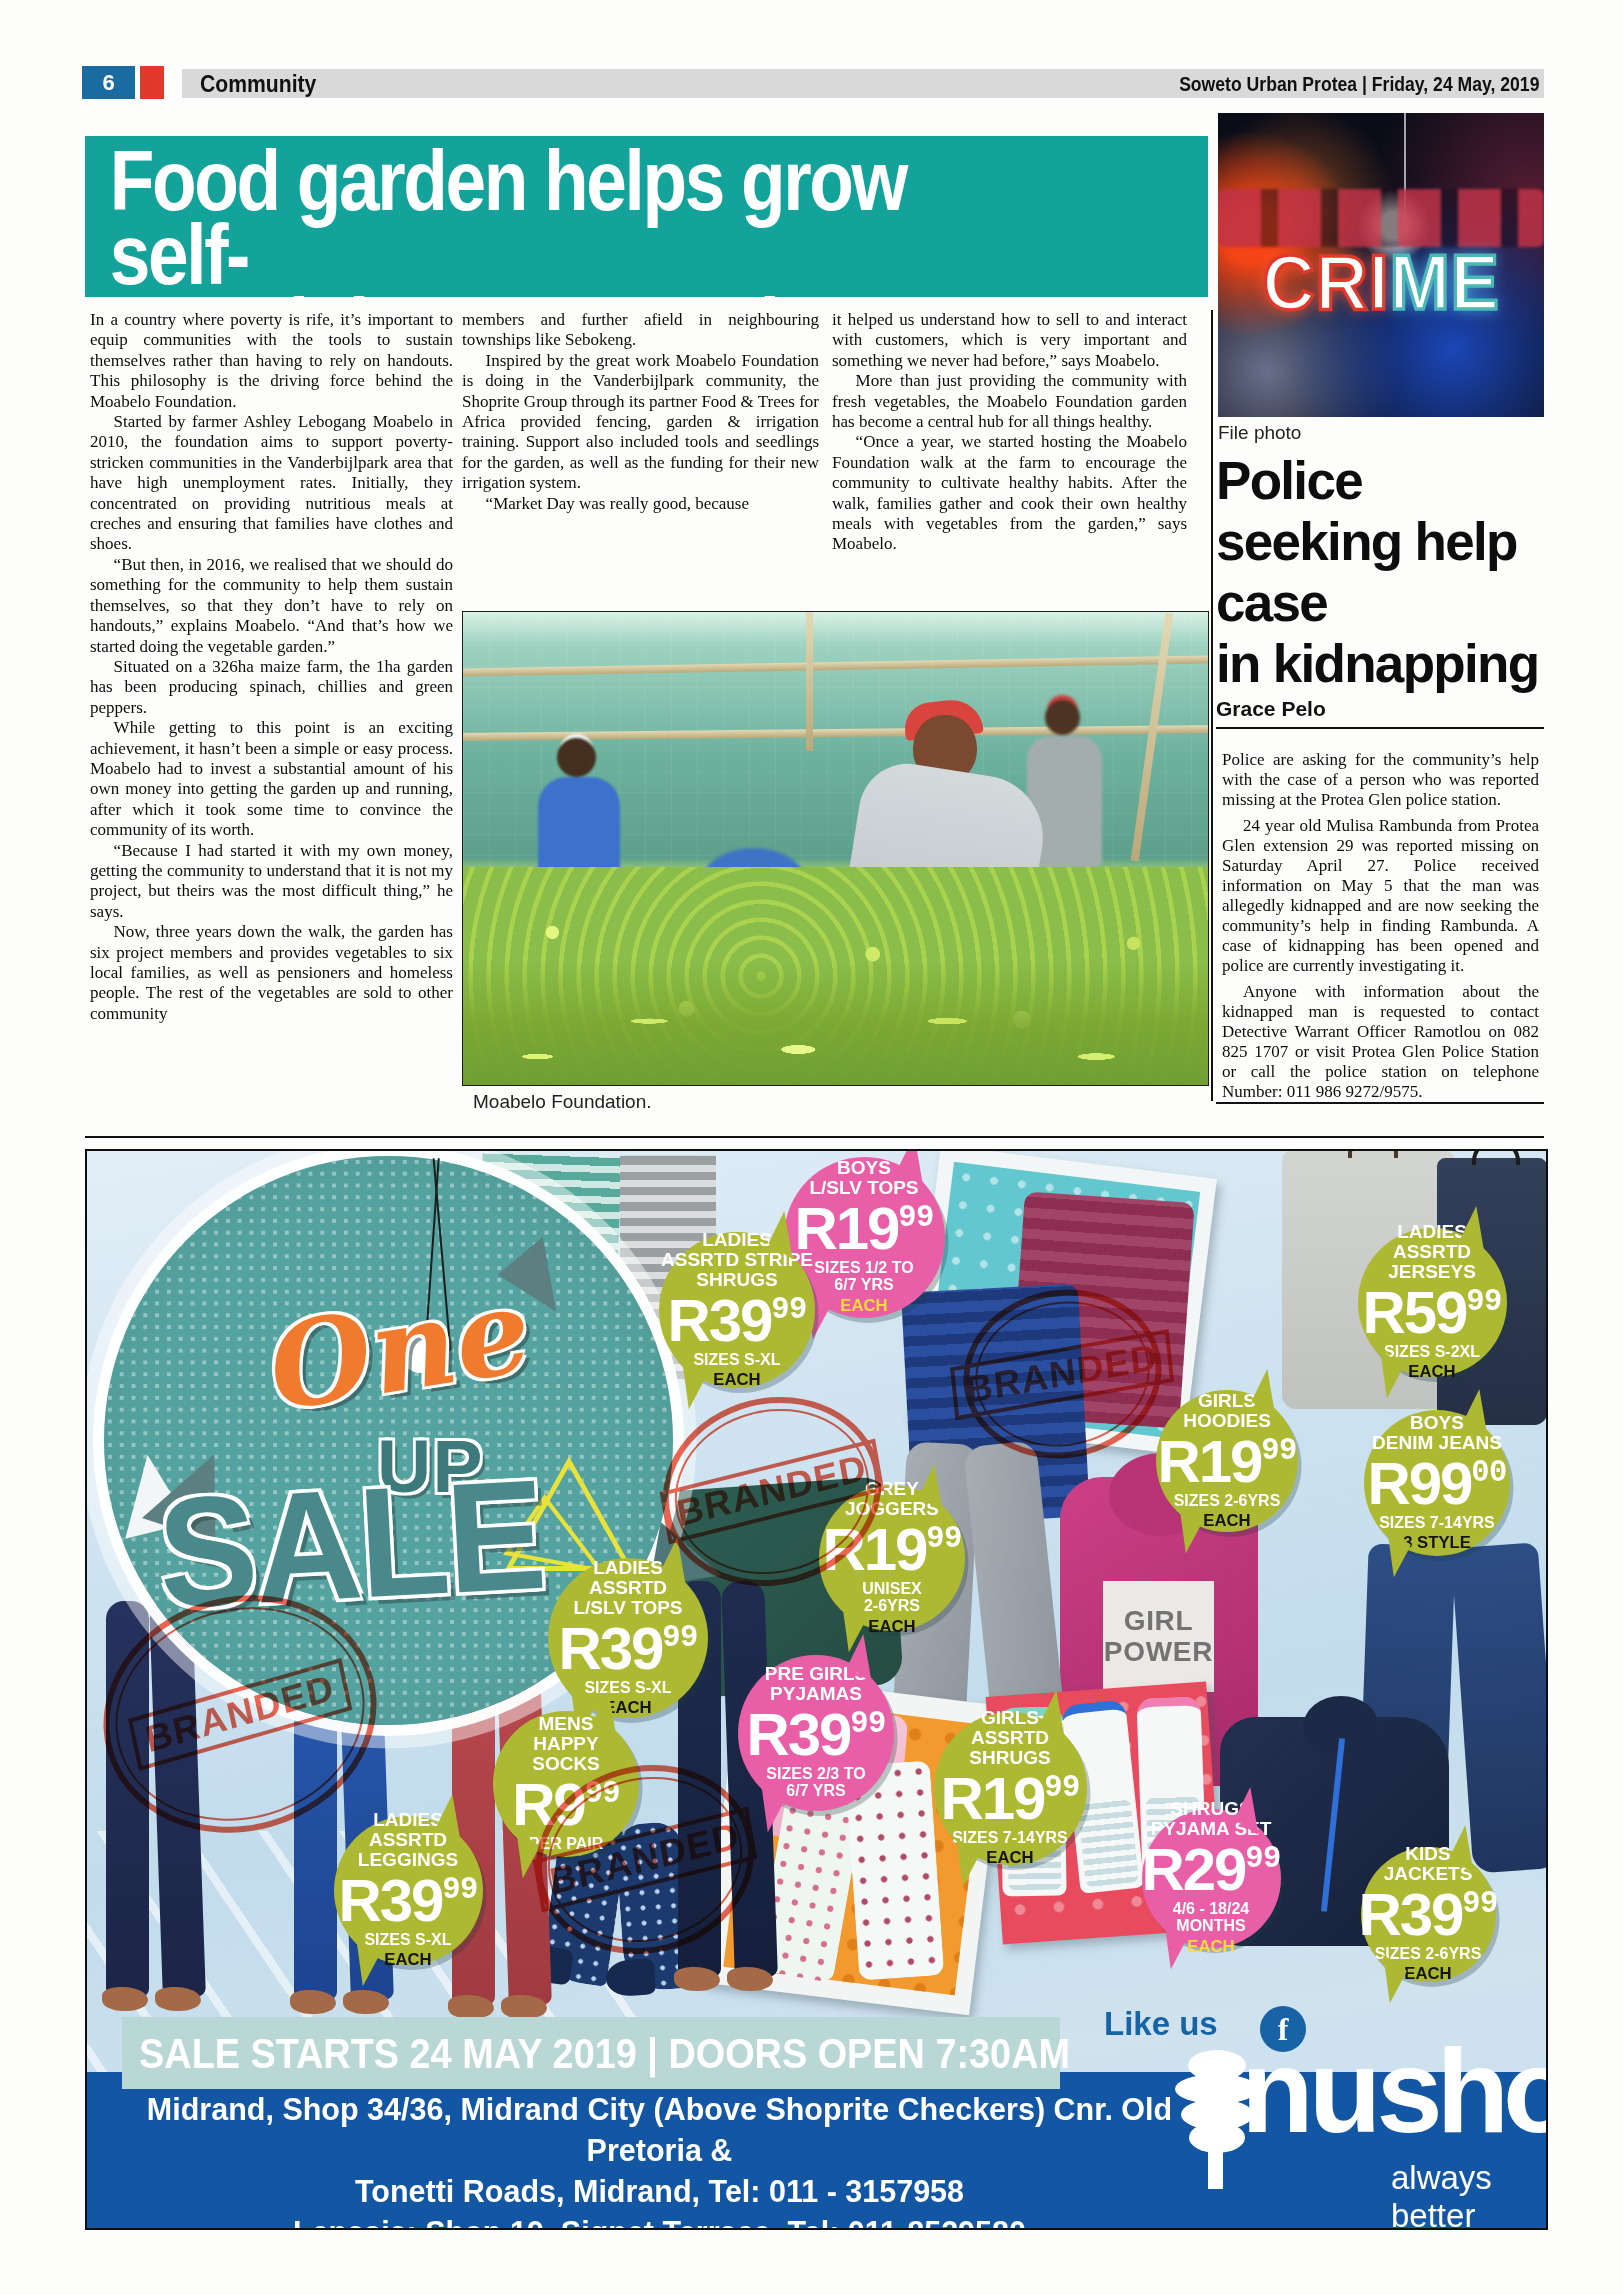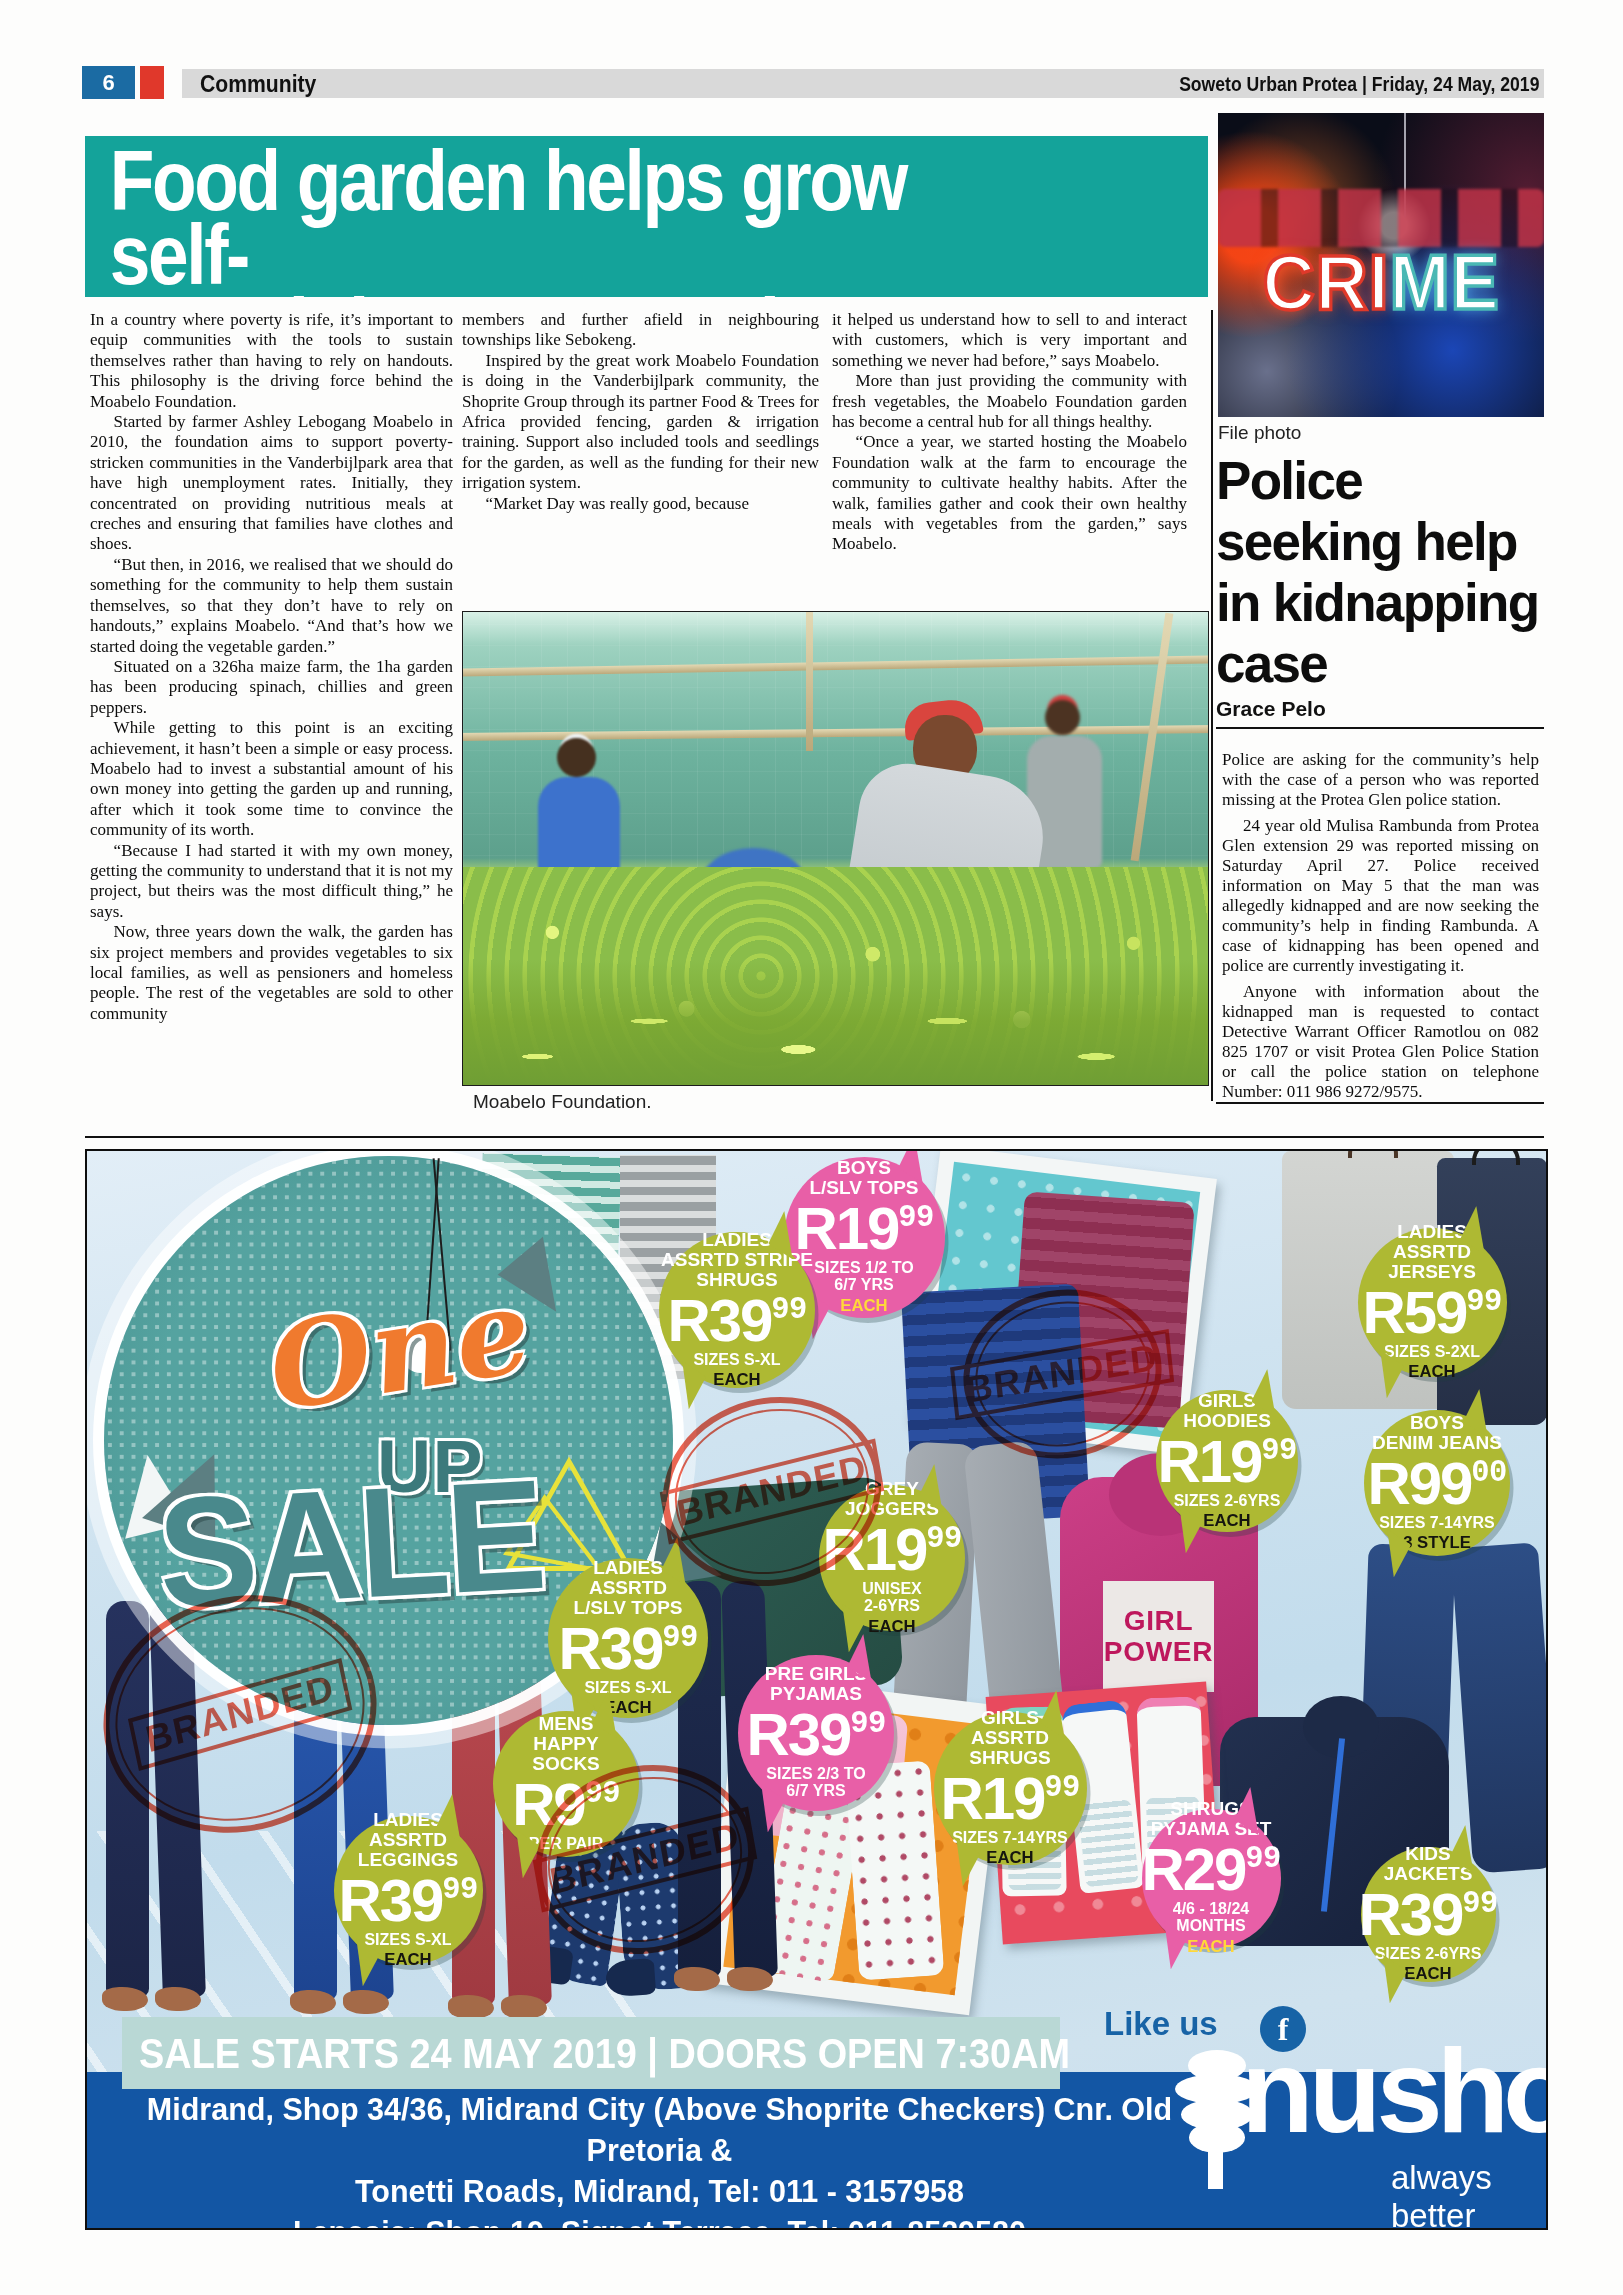--- a/index.html
+++ b/index.html
@@ -158,21 +158,21 @@
   #jersey-navy{left:1350px;top:7px;width:110px;height:267px;border-radius:8.3px 8.3px 12.5px 12.5px;
       background:linear-gradient(#33405a,#252f46);}
   #jersey-navy::before{content:"";position:absolute;left:35px;top:-18px;width:40px;height:21px;
       border:4.2px solid #1c1c1c;border-bottom:none;border-radius:21px 21px 0 0;}
   #hoodie{left:973px;top:326px;width:198px;height:309px;border-radius:42px 42px 18px 18px;
       background:linear-gradient(150deg,#cc3f87,#a92a68);}
   #hoodie::before{content:"";position:absolute;left:49px;top:-23.6px;width:104px;height:83px;border-radius:50%;
       background:#b93377;}
   #gp-box{position:absolute;left:43px;top:104px;width:111px;height:111px;background:#ece8e6;
       display:flex;flex-direction:column;align-items:center;justify-content:center;}
-  .gp-line{font-weight:bold;font-size:28px;line-height:30.5px;color:#be185d;letter-spacing:0.7px;}
+  .gp-line{font-weight:bold;font-size:28px;line-height:30.5px;color:#737373;letter-spacing:0.7px;}
   #joggers{left:811px;top:292px;width:156px;height:347px;}
   #joggers::before,#joggers::after{content:"";position:absolute;top:0;width:73px;height:100%;
       background:linear-gradient(100deg,#a7adb3,#8d949b);border-radius:21px 21px 28px 28px;}
   #joggers::before{left:0;transform:rotate(3deg);}
   #joggers::after{right:0;transform:rotate(-6deg);}
   #green-top{left:512px;top:335px;width:298px;height:208px;border-radius:28px;transform:rotate(-4deg);
       background:linear-gradient(140deg,#2f6156,#254c43);}
   #green-top::before{content:"";position:absolute;left:-42px;top:83px;width:139px;height:42px;border-radius:21px;
       background:#2a584d;transform:rotate(24deg);}
   #jeans{left:1276px;top:394px;width:186px;height:326px;}
@@ -347,22 +347,22 @@
 
   <div class="abs" id="crime-img">
     <div id="crime-antenna"></div>
     <div id="crime-lightbar"></div>
     <div id="crime-word"><span class="cri">CRI</span><span class="me">ME</span></div>
   </div>
   <div class="abs" id="file-photo">File photo</div>
   <div class="abs" id="police-headline">
     <span style="display:block">Police</span>
     <span style="display:block">seeking help</span>
+    <span style="display:block">case</span>
     <span style="display:block">in kidnapping</span>
-    <span style="display:block">case</span>
   </div>
   <div class="abs" id="police-byline">Grace Pelo</div>
   <div class="hrule" style="left:1216px;top:727px;width:328px;height:2.1px;"></div>
   <div class="abs" id="police-body">
     <p class="nofirst">Police are asking for the community’s help with the case of a person who was reported missing at the Protea Glen police station.</p>
     <p>24 year old Mulisa Rambunda from Protea Glen extension 29 was reported missing on Saturday April 27. Police received information on May 5 that the man was allegedly kidnapped and are now seeking the community’s help in finding Rambunda. A case of kidnapping has been opened and police are currently investigating it.</p>
     <p>Anyone with information about the kidnapped man is requested to contact Detective Warrant Officer Ramotlou on 082 825 1707 or visit Protea Glen Police Station or call the police station on telephone Number: 011 986 9272/9575.</p>
   </div>
 
   <div class="abs" id="ad">

